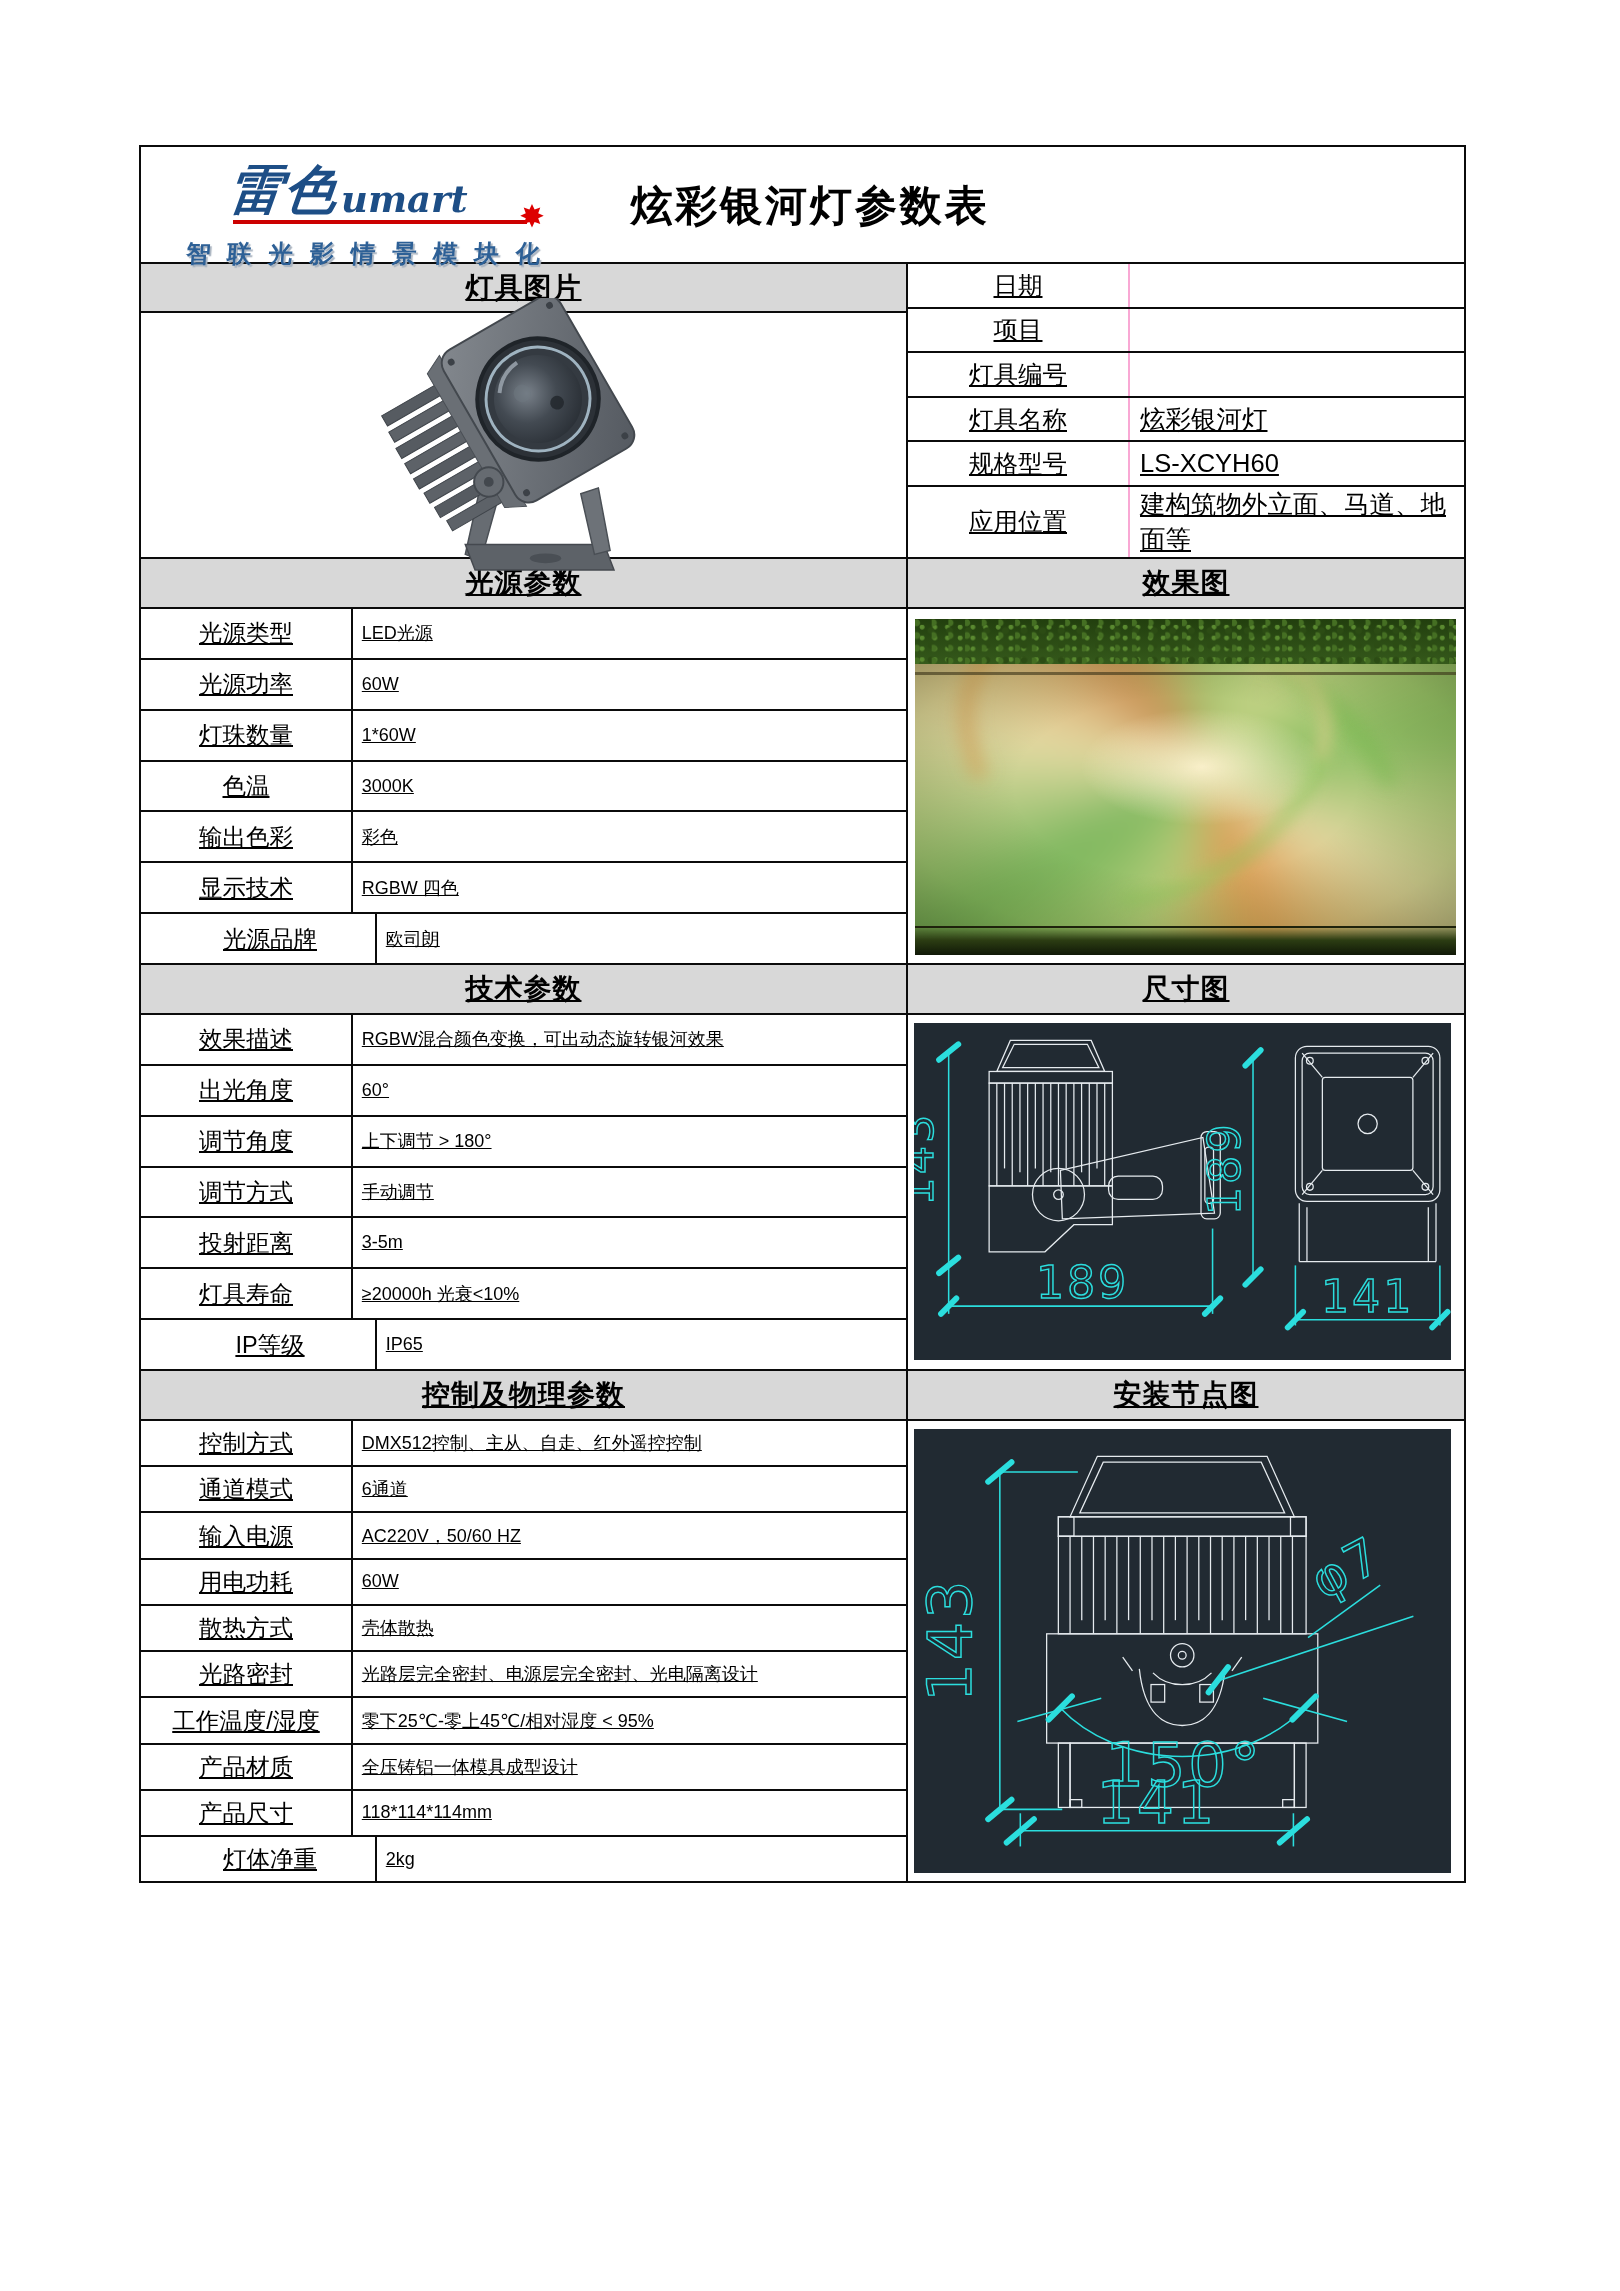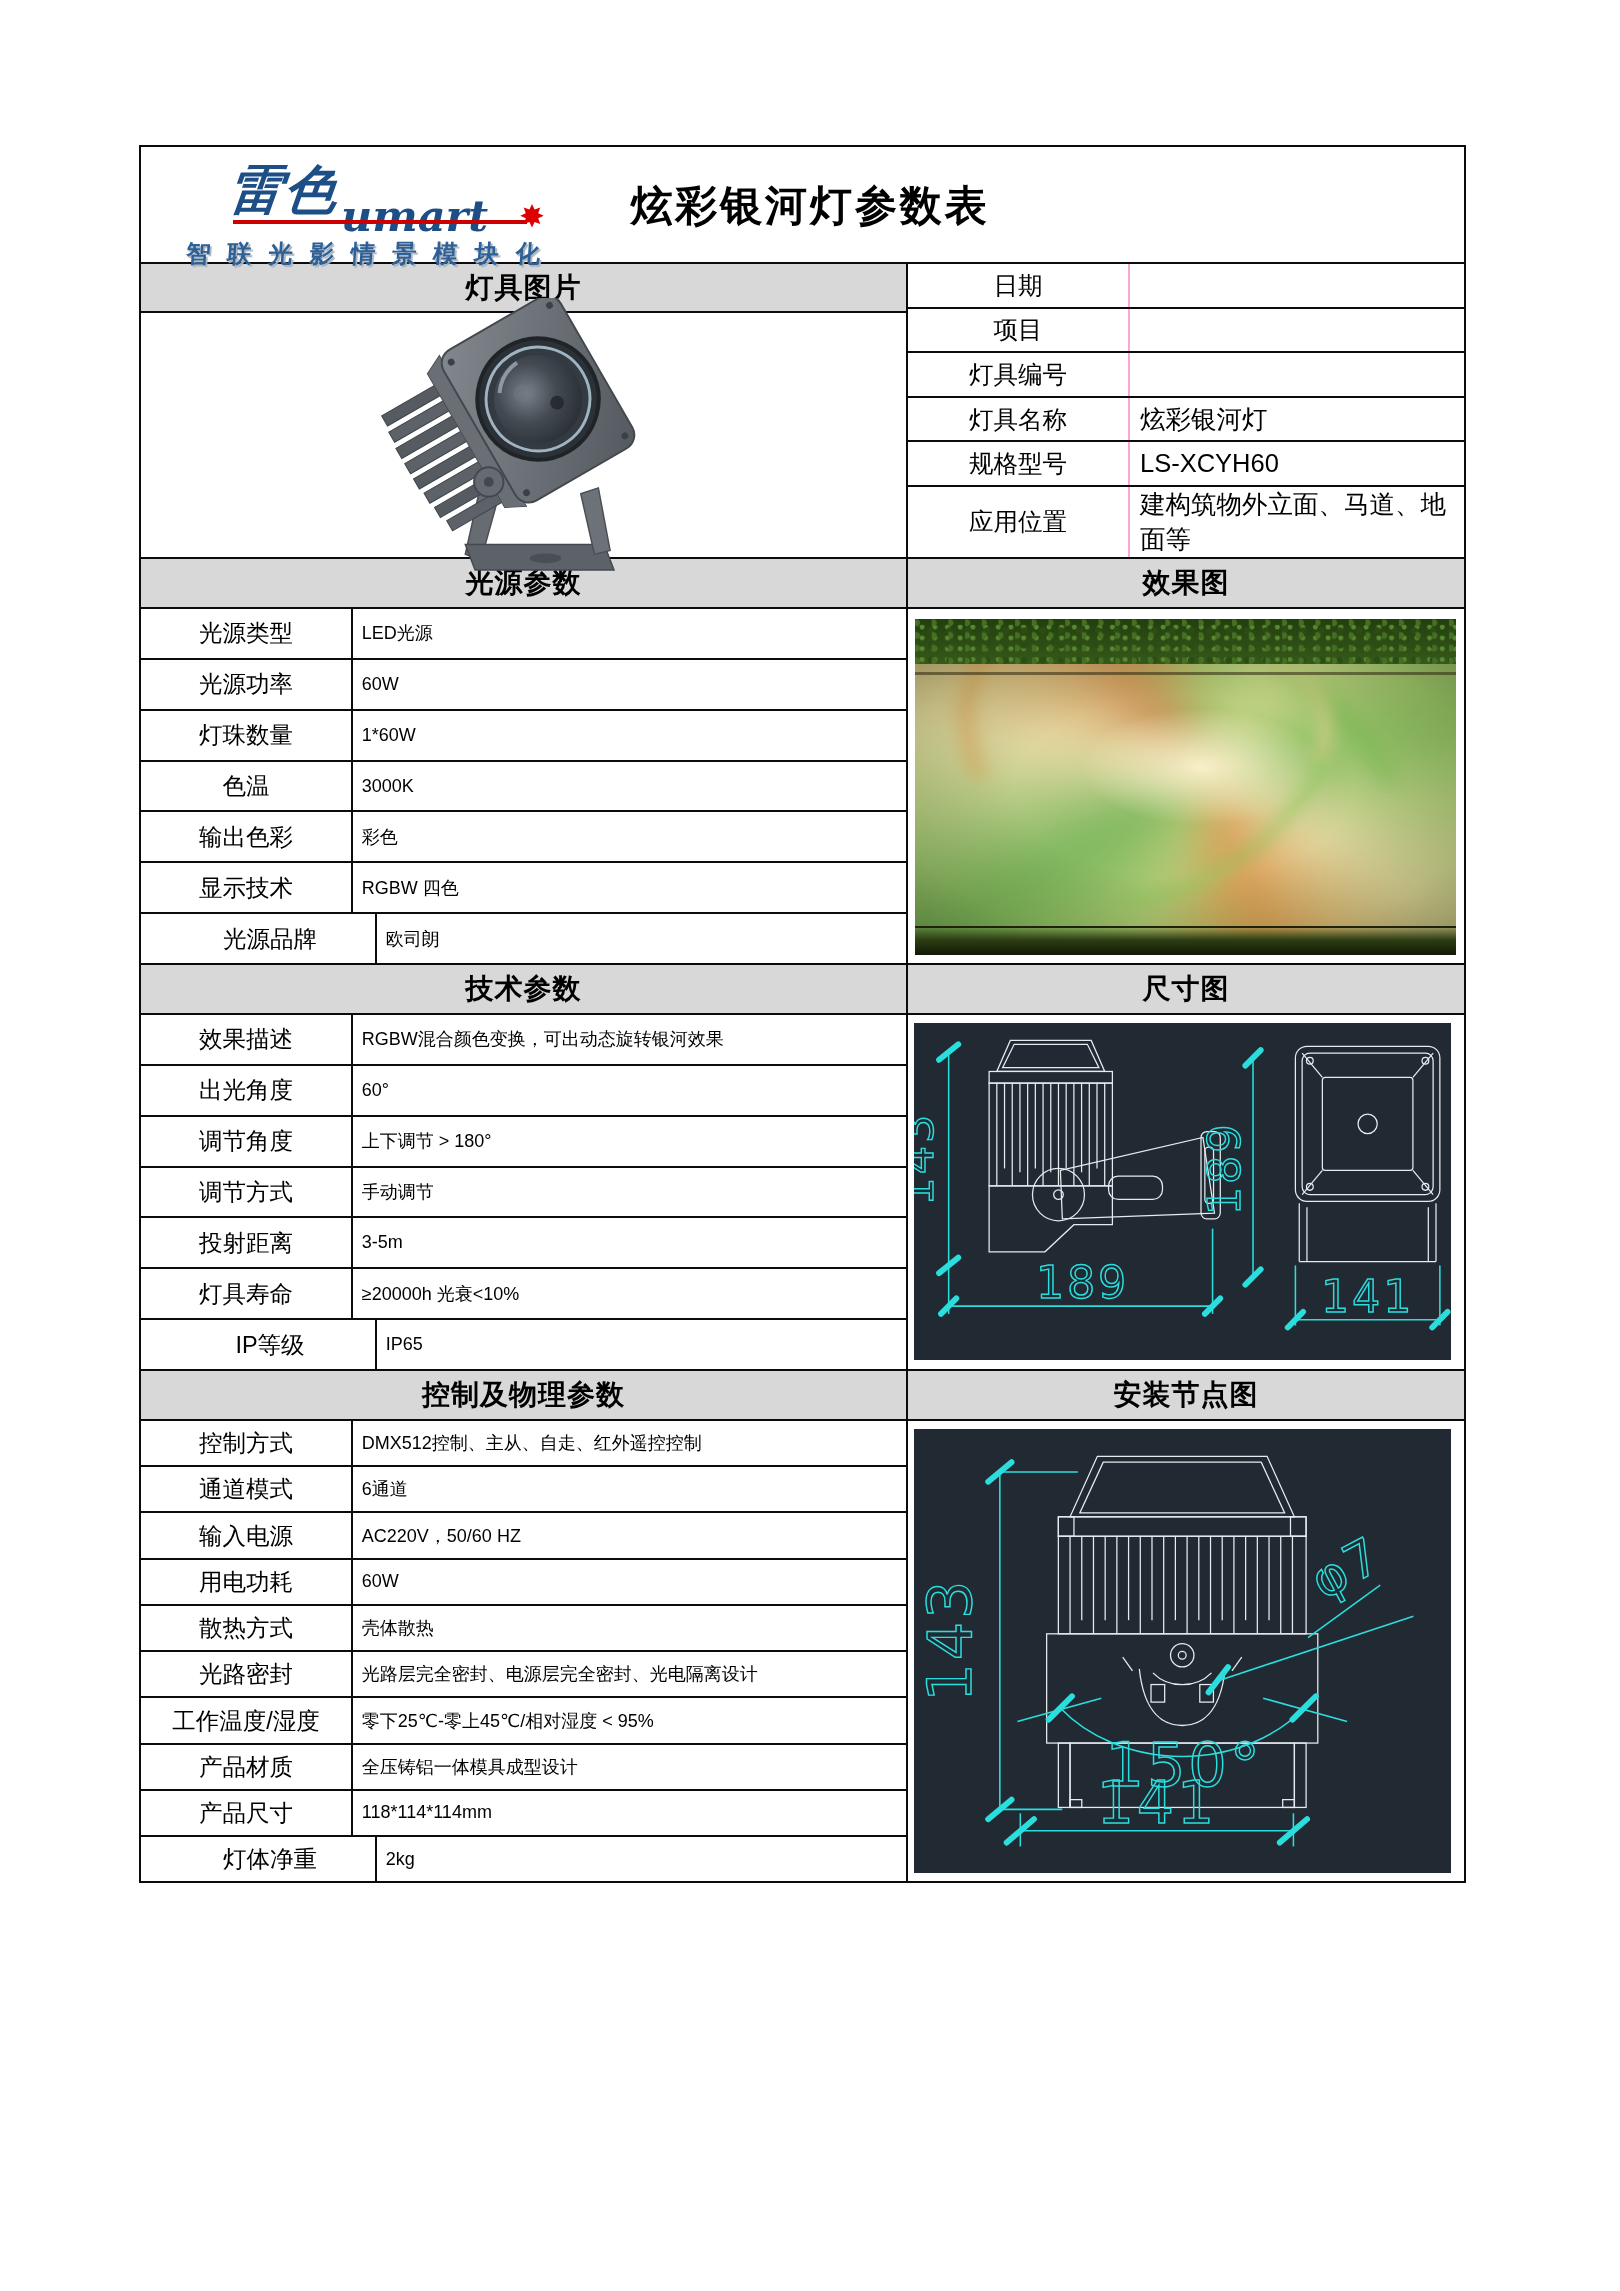--- a/index.html
+++ b/index.html
@@ -11,30 +11,30 @@
   
   .band-logo { height:115px; position:relative; flex:none; }
   .doc-title { position:absolute; left:0; right:0; top:31px; text-align:center;
     font-size:42px; font-weight:bold; letter-spacing:2.9px;padding-left:15px; }
   .logo { position:absolute; left:45px; top:7.8px; width:461px; height:108px; }
   .logo-line1 { position:absolute; left:43px; top:0; white-space:nowrap; }
   .brand-cn { font-family:"DejaVu Serif","Liberation Serif",serif; font-style:italic;
     font-weight:bold; font-size:53px; color:#1d4e86; letter-spacing:2px;
     display:inline-block; transform:skewX(-6deg); }
   .brand-en { font-family:"DejaVu Serif","Liberation Serif",serif; font-style:italic;
-    font-weight:bold; font-size:43px; color:#1d4e86; margin-left:2px; position:relative; top:23px;}
+    font-weight:bold; font-size:37px; color:#1d4e86; margin-left:2px; position:relative; top:4px;}
   .logo-underline { position:absolute; left:47px; top:65px; width:294px; height:3.9px;
     background:#cc0000; }
   .logo-star { position:absolute; left:333px; top:43px; font-size:31px; color:#dd0000; }
   .logo-tagline { position:absolute; left:0; top:82px; font-size:24.5px; font-weight:bold;
     color:#2d6096; letter-spacing:16.7px; white-space:nowrap;
     text-shadow:2px 2px 1px #aab4c0; transform:skewX(-4deg); }
 
   
-  .region { display:flex; border-top:2.9px solid #0b0b0b; flex:none; }
+  .region { display:flex; border-top:2.9px solid #0b0b0b; flex:none;text-decoration:underline; }
   .col-l { width:767px; border-right:2.9px solid #0b0b0b; display:flex; flex-direction:column; }
   .col-r { flex:1; display:flex; flex-direction:column; }
   .gray-h { background:#d8d8d8; display:flex; align-items:center; justify-content:center;
     font-size:28px; font-weight:bold; letter-spacing:1px; }
   .sec-row { height:50px; flex:none; }
   .sec-row .col-l, .sec-row .col-r { justify-content:center; }
 
   .region-top { height:295px; }
   .photo-h { height:49px; border-bottom:2.9px solid #0b0b0b; flex:none; }
   .photo-cell { flex:1; position:relative; background:#fff; }

